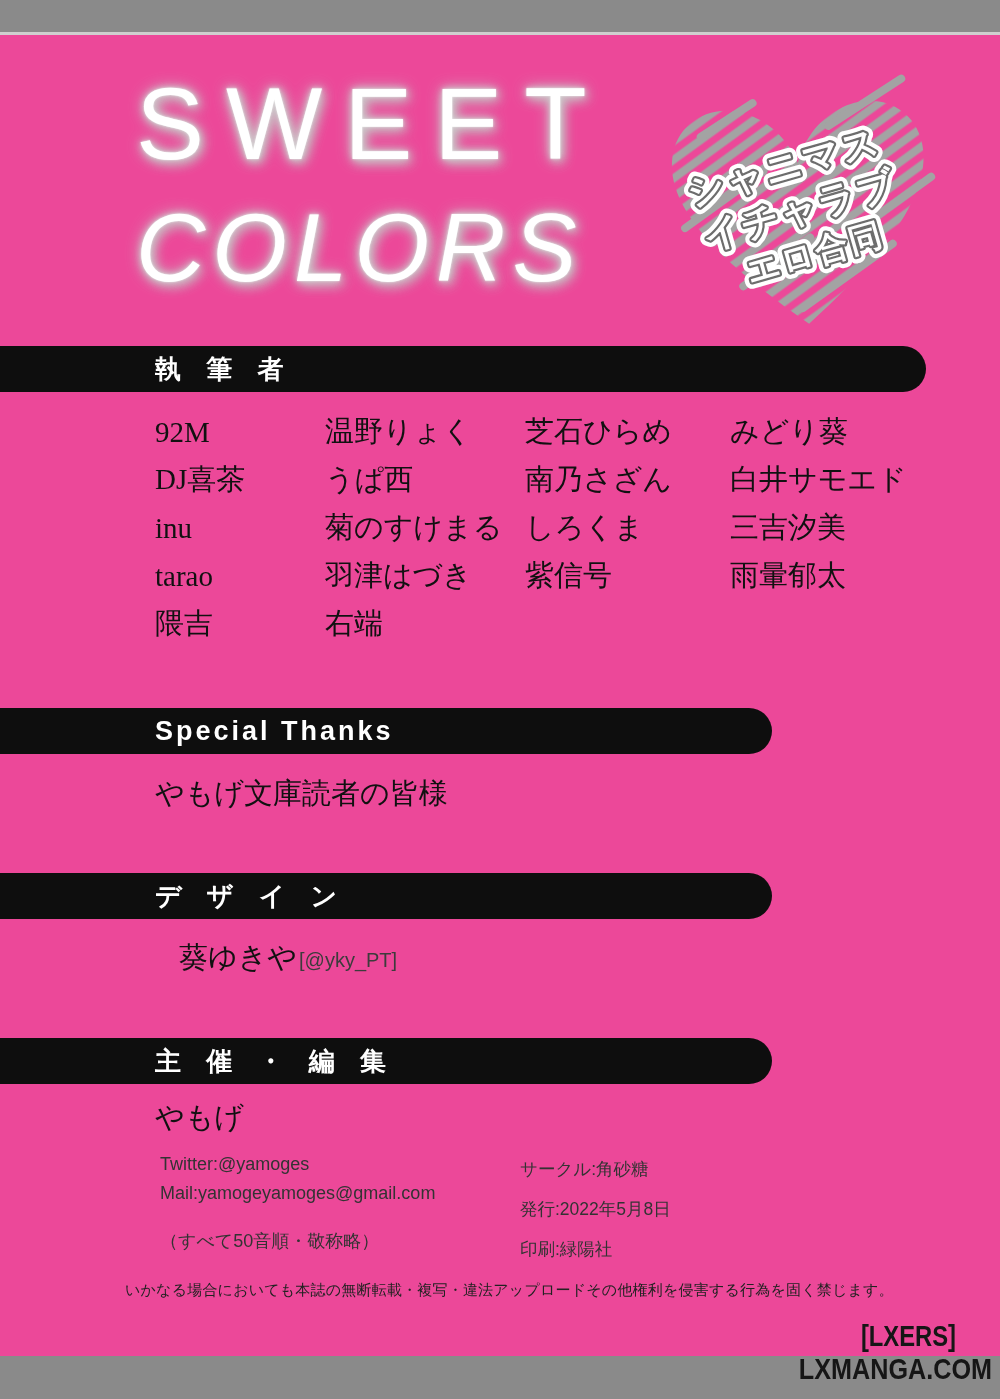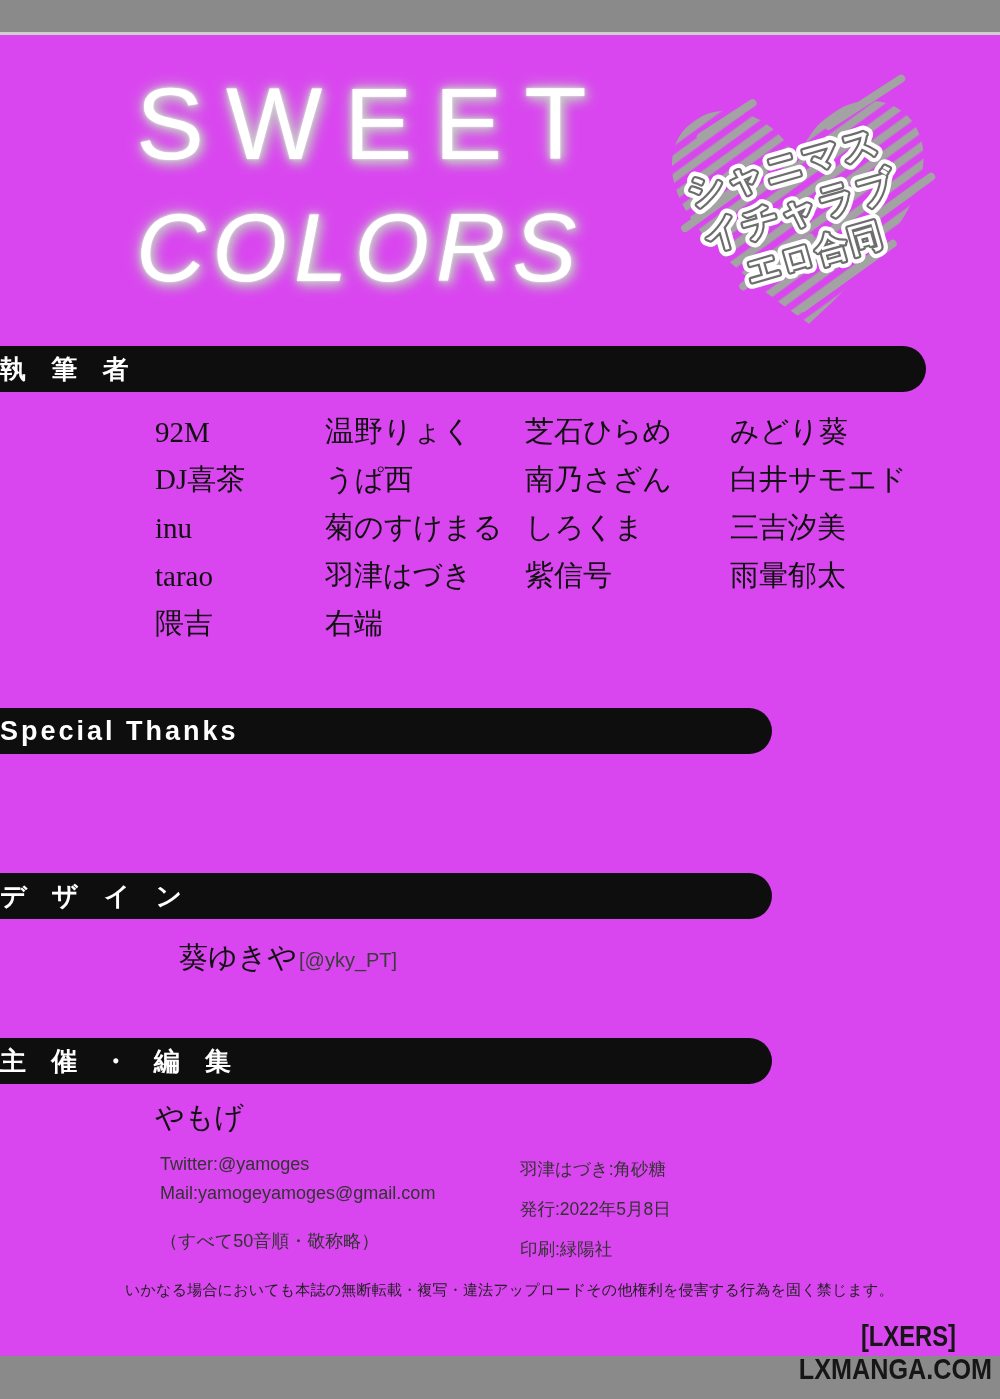--- a/index.html
+++ b/index.html
@@ -1,18 +1,18 @@
 <!DOCTYPE html>
 <html><head>
 <meta charset="utf-8">
 <style>
   html,body{margin:0;padding:0;background:#e5e5e5;}
   #canvas{
     position:relative;width:1000px;height:1399px;margin:0 auto;
-    background:#d946ef;overflow:hidden;
+    background:#ec4899;overflow:hidden;
     font-family:"Liberation Sans","DejaVu Sans",sans-serif;
   }
   
   .scan-band{position:absolute;left:0;width:1000px;background:#8a8a8a;}
   .band-top{top:0;height:32px;border-bottom:3px solid #cfcfcf;}
   .band-bottom{top:1356px;height:43px;}
 
   
   .logo{
     position:absolute;left:136px;top:62px;width:520px;
@@ -23,21 +23,21 @@
   .logo .l2{font-size:96px;letter-spacing:7px;font-style:italic;}
 
   
   .heart-wrap{position:absolute;left:648px;top:72px;width:306px;height:272px;}
 
   
   .bar{
     position:absolute;left:0;height:46px;background:#0e0e0e;
     border-radius:0 23px 23px 0;color:#ffffff;display:flex;align-items:center;
   }
-  .bar span{font-size:26px;font-weight:bold;letter-spacing:9px;}
+  .bar span{padding-left:155px;font-size:26px;font-weight:bold;letter-spacing:9px;}
   .bar.en span{letter-spacing:3px;font-size:27px;}
   .bar-authors{top:346px;width:926px;}
   .bar-special{top:708px;width:772px;}
   .bar-design{top:873px;width:772px;}
   .bar-editor{top:1038px;width:772px;}
 
   .serif{font-family:"Liberation Serif","DejaVu Serif",serif;color:#111;}
 
   
   .authors-grid{
@@ -141,40 +141,41 @@
     <span>羽津はづき</span>
     <span>紫信号</span>
     <span>雨暈郁太</span>
     <span>隈吉</span>
     <span>右端</span>
   </div>
 
   <div class="bar en bar-special">
     <span>Special Thanks</span>
   </div>
+  <div class="credit-name serif st-name">やもげ文庫読者の皆様</div>
 
   <div class="bar bar-design">
     <span>デ ザ イ ン</span>
   </div>
   <div class="credit-name serif design-name">
     <span>葵ゆきや</span><span class="handle">[@yky_PT]</span>
   </div>
 
   <div class="bar bar-editor">
     <span>主 催 ・ 編 集</span>
   </div>
   <div class="credit-name serif editor-name">やもげ</div>
 
   <div class="contact contact-left">
     <div>Twitter:@yamoges</div>
     <div>Mail:yamogeyamoges@gmail.com</div>
     <span class="note">（すべて50音順・敬称略）</span>
   </div>
   <div class="contact contact-right">
-    <div>羽津はづき:角砂糖</div>
+    <div>サークル:角砂糖</div>
     <div>発行:2022年5月8日</div>
     <div>印刷:緑陽社</div>
   </div>
 
   <div class="disclaimer">いかなる場合においても本誌の無断転載・複写・違法アップロードその他権利を侵害する行為を固く禁じます。</div>
 
   <div class="page-number">160</div>
   <div class="scan-band band-bottom"></div>
   <div class="watermark wm-group">[LXERS]</div>
   <div class="watermark wm-site">LXMANGA.COM</div>

